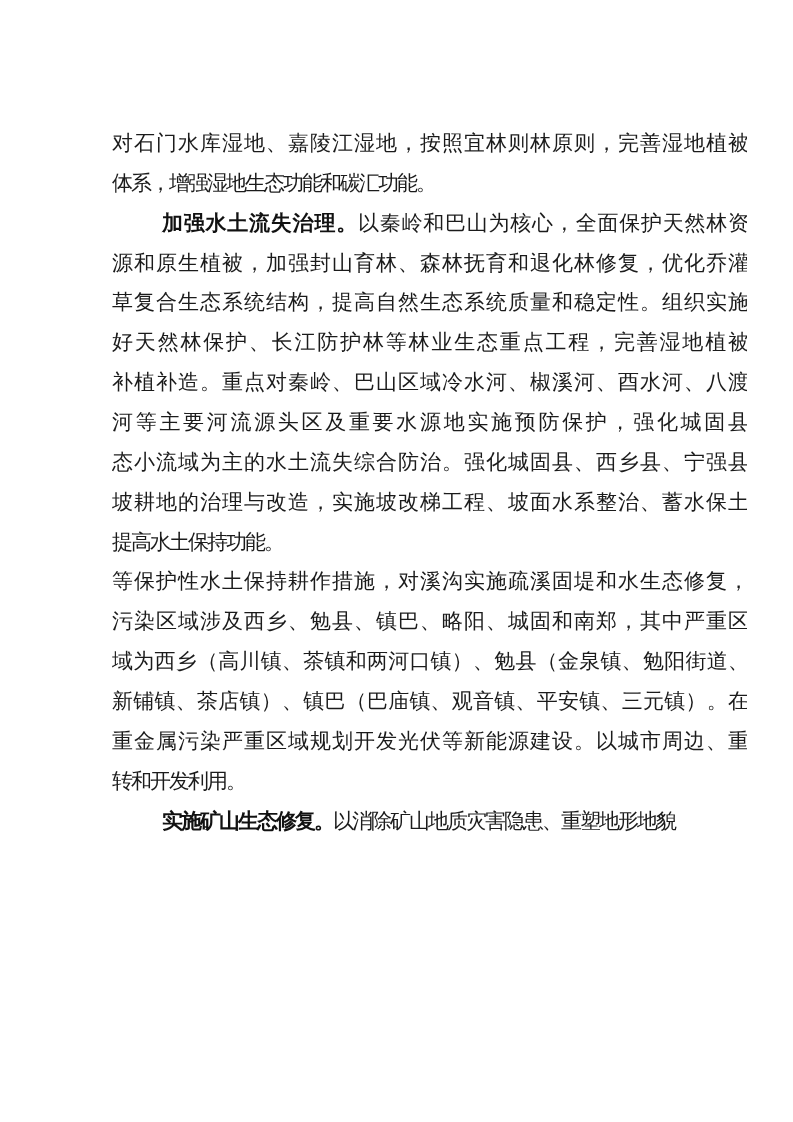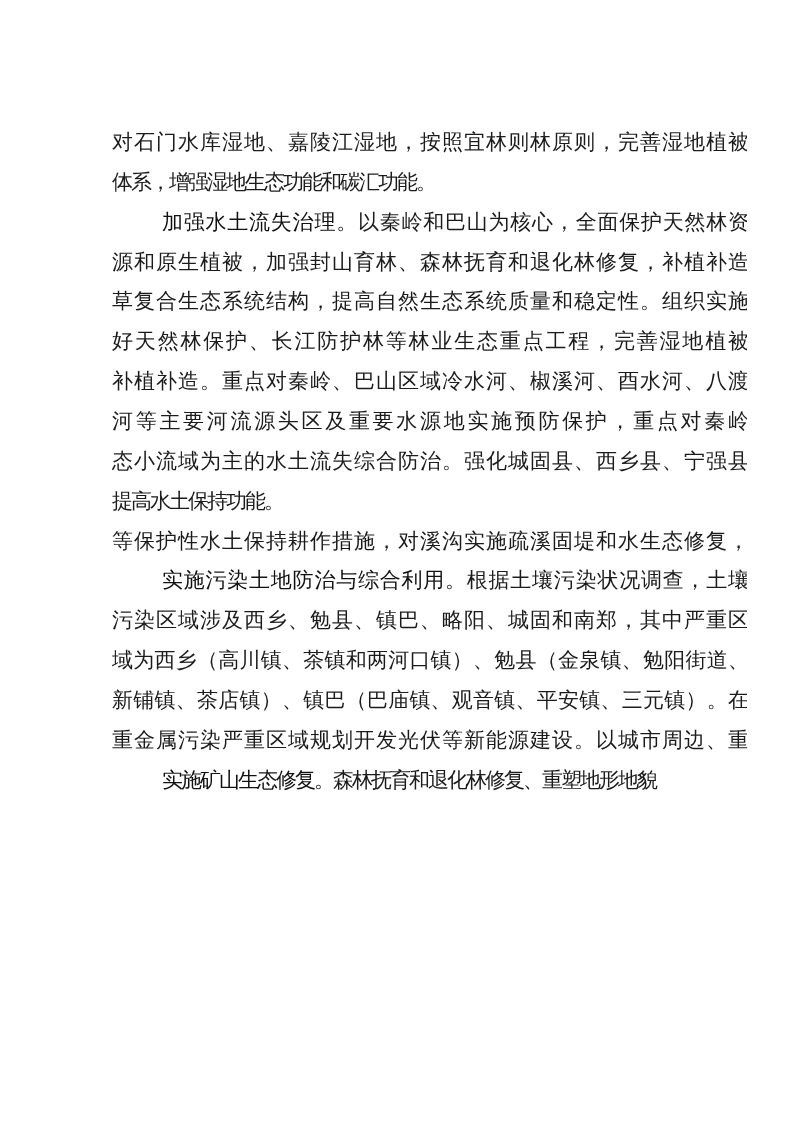--- a/index.html
+++ b/index.html
@@ -33,50 +33,51 @@
     overflow: hidden;
     white-space: normal;
   }
   .line.end {
     text-align-last: left;
   }
   .line.indent {
     padding-left: 50px;
   }
   .b {
-    font-weight: normal;
+    font-weight: bold;
     color: #111;
   }
   .pagenum {
     position: absolute;
     left: 401px;
     top: 1039px;
     font-size: 15.5px;
     letter-spacing: 0;
     line-height: 22px;
     color: #0369a1;
   }
 </style>
 </head>
 <body>
 
 <div class="page">
   <div class="content">
     <div class="line"><span class="b"></span><span>对石门水库湿地、嘉陵江湿地，按照宜林则林原则，完善湿地植被</span></div>
     <div class="line end"><span class="b"></span><span>体系，增强湿地生态功能和碳汇功能。</span></div>
     <div class="line indent"><span class="b">加强水土流失治理。</span><span>以秦岭和巴山为核心，全面保护天然林资</span></div>
-    <div class="line"><span class="b"></span><span>源和原生植被，加强封山育林、森林抚育和退化林修复，补植补造</span></div>
+    <div class="line"><span class="b"></span><span>源和原生植被，加强封山育林、森林抚育和退化林修复，优化乔灌</span></div>
     <div class="line"><span class="b"></span><span>草复合生态系统结构，提高自然生态系统质量和稳定性。组织实施</span></div>
     <div class="line"><span class="b"></span><span>好天然林保护、长江防护林等林业生态重点工程，完善湿地植被</span></div>
     <div class="line"><span class="b"></span><span>补植补造。重点对秦岭、巴山区域冷水河、椒溪河、酉水河、八渡</span></div>
-    <div class="line"><span class="b"></span><span>河等主要河流源头区及重要水源地实施预防保护，重点对秦岭</span></div>
+    <div class="line"><span class="b"></span><span>河等主要河流源头区及重要水源地实施预防保护，强化城固县</span></div>
     <div class="line"><span class="b"></span><span>态小流域为主的水土流失综合防治。强化城固县、西乡县、宁强县</span></div>
+    <div class="line"><span class="b"></span><span>坡耕地的治理与改造，实施坡改梯工程、坡面水系整治、蓄水保土</span></div>
     <div class="line end"><span class="b"></span><span>提高水土保持功能。</span></div>
     <div class="line"><span class="b"></span><span>等保护性水土保持耕作措施，对溪沟实施疏溪固堤和水生态修复，</span></div>
-    <div class="line indent"><span class="b">实施污染土地防治与综合利用。</span><span>根据土壤污染状况调查，土壤</span></div>
     <div class="line"><span class="b"></span><span>污染区域涉及西乡、勉县、镇巴、略阳、城固和南郑，其中严重区</span></div>
     <div class="line"><span class="b"></span><span>域为西乡（高川镇、茶镇和两河口镇）、勉县（金泉镇、勉阳街道、</span></div>
     <div class="line"><span class="b"></span><span>新铺镇、茶店镇）、镇巴（巴庙镇、观音镇、平安镇、三元镇）。在</span></div>
     <div class="line"><span class="b"></span><span>重金属污染严重区域规划开发光伏等新能源建设。以城市周边、重</span></div>
-    <div class="line indent end"><span class="b">实施矿山生态修复。</span><span>森林抚育和退化林修复、重塑地形地貌</span></div>
+    <div class="line end"><span class="b"></span><span>转和开发利用。</span></div>
+    <div class="line indent end"><span class="b">实施矿山生态修复。</span><span>以消除矿山地质灾害隐患、重塑地形地貌</span></div>
   </div>
   <div class="pagenum">77</div>
 </div>
 
 </body></html>

